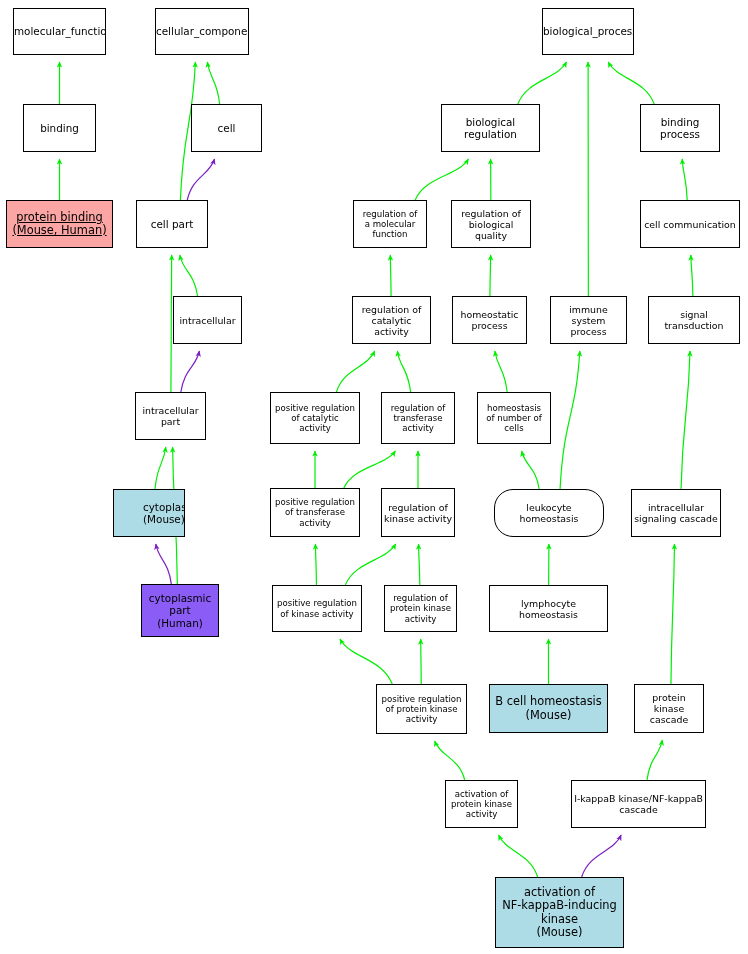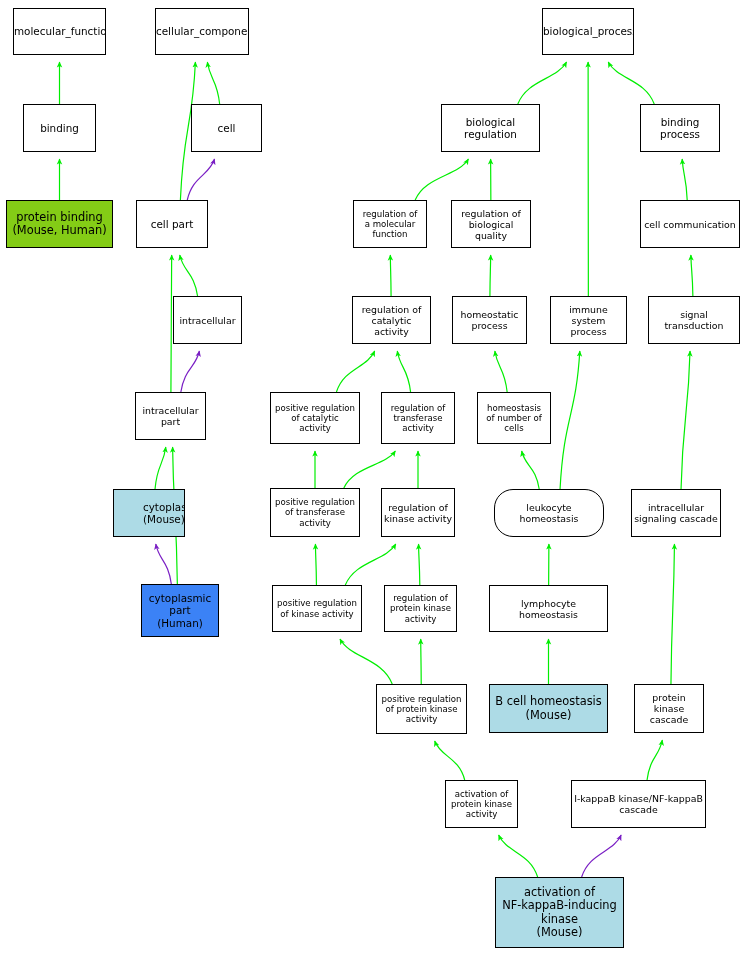--- a/index.html
+++ b/index.html
@@ -23,23 +23,23 @@
     line-height:1.17;
     color:#000000;
     z-index:5;
     overflow:hidden;
   }
   .node .lbl{display:block;width:100%;padding:0 2px;}
   .f8{font-size:8.6px;}
   .f9{font-size:9.4px;}
   .f10{font-size:10.4px;}
   .f11{font-size:11.4px;}
-  .gray{background:#84cc16;}
+  .gray{background:#fca5a5;text-decoration:underline;}
   .blue{background:#addbe6;}
-  .red{background:#3b82f6;}
+  .red{background:#8b5cf6;}
 </style>
 </head>
 <body>
 
 <div id="stage">
   <svg id="edges" viewBox="0 0 748 954" width="748" height="954">
       <defs>
         <marker id="arw-is_a" viewBox="0 0 10 10" refX="9" refY="5" markerWidth="5.2" markerHeight="5.2" orient="auto-start-reverse" markerUnits="strokeWidth">
           <path d="M0,0.6 L10,5 L0,9.4 L2.4,5 Z" fill="#00ee00"></path>
         </marker>

